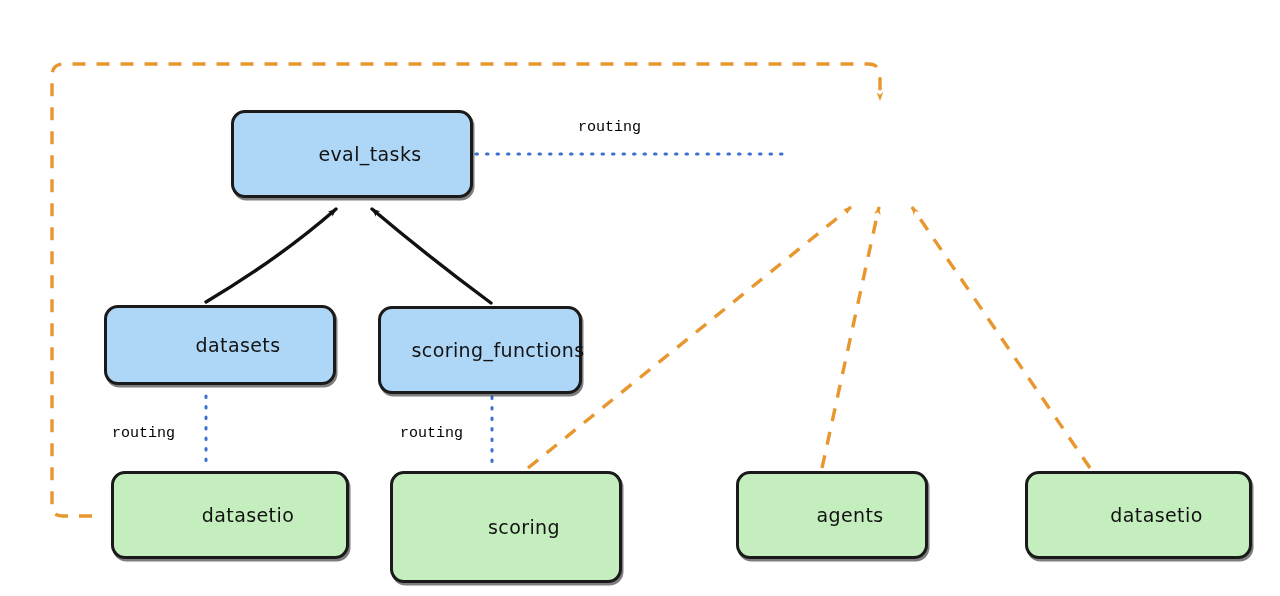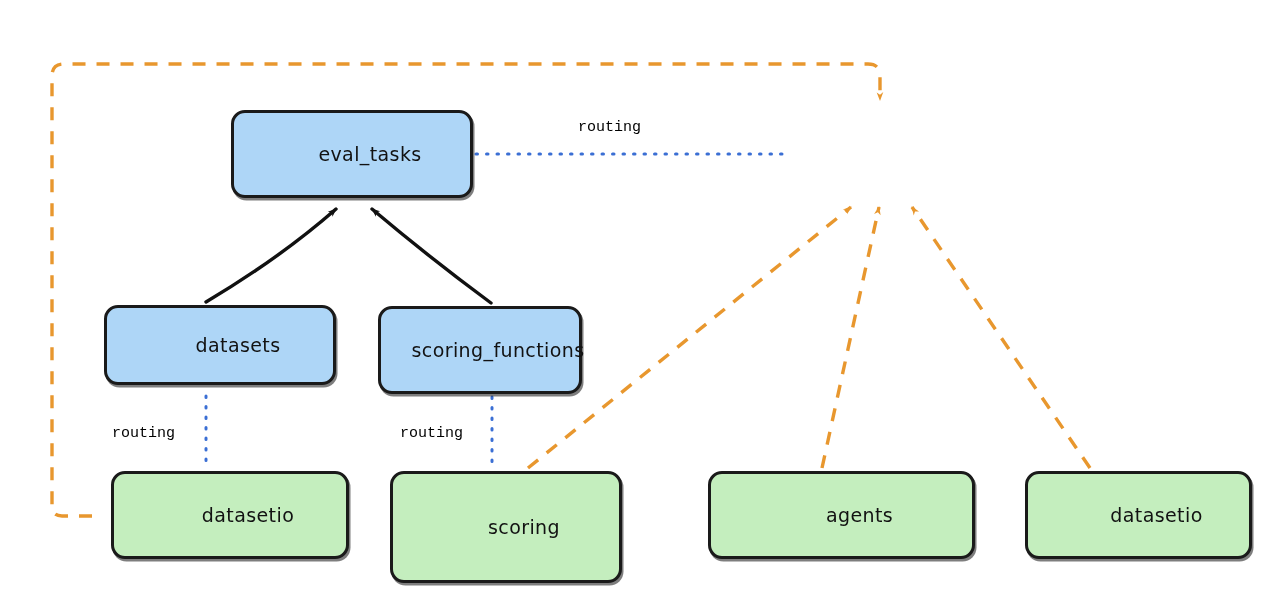--- a/index.html
+++ b/index.html
@@ -50,21 +50,21 @@
   .node.blue  { background: #aed6f7; }
   .node.green { background: #c4eebe; }
 
   
   #node-eval_tasks         { left: 231px; top: 110px; width: 242px; height: 88px; }
   #node-eval               { left: 786px; top: 110px; width: 230px; height: 88px; }
   #node-datasets           { left: 104px;  top: 305px; width: 232px; height: 80px; }
   #node-scoring_functions  { left: 378px; top: 306px; width: 204px; height: 88px; }
   #node-datasetio          { left: 111px;  top: 471px; width: 238px; height: 88px; }
   #node-scoring            { left: 390px; top: 471px; width: 232px; height: 112px; }
-  #node-agents             { left: 708px; top: 471px; width: 267px; height: 88px; }
+  #node-agents             { left: 736px; top: 471px; width: 192px; height: 88px; }
   #node-inference          { left: 1025px;top: 471px; width: 227px; height: 88px; }
 
   .edge-label {
     position: absolute;
     font-family: Liberation Mono, monospace;
     font-size: 15px;
     color: #000000;
     white-space: nowrap;
     user-select: none;
   }

